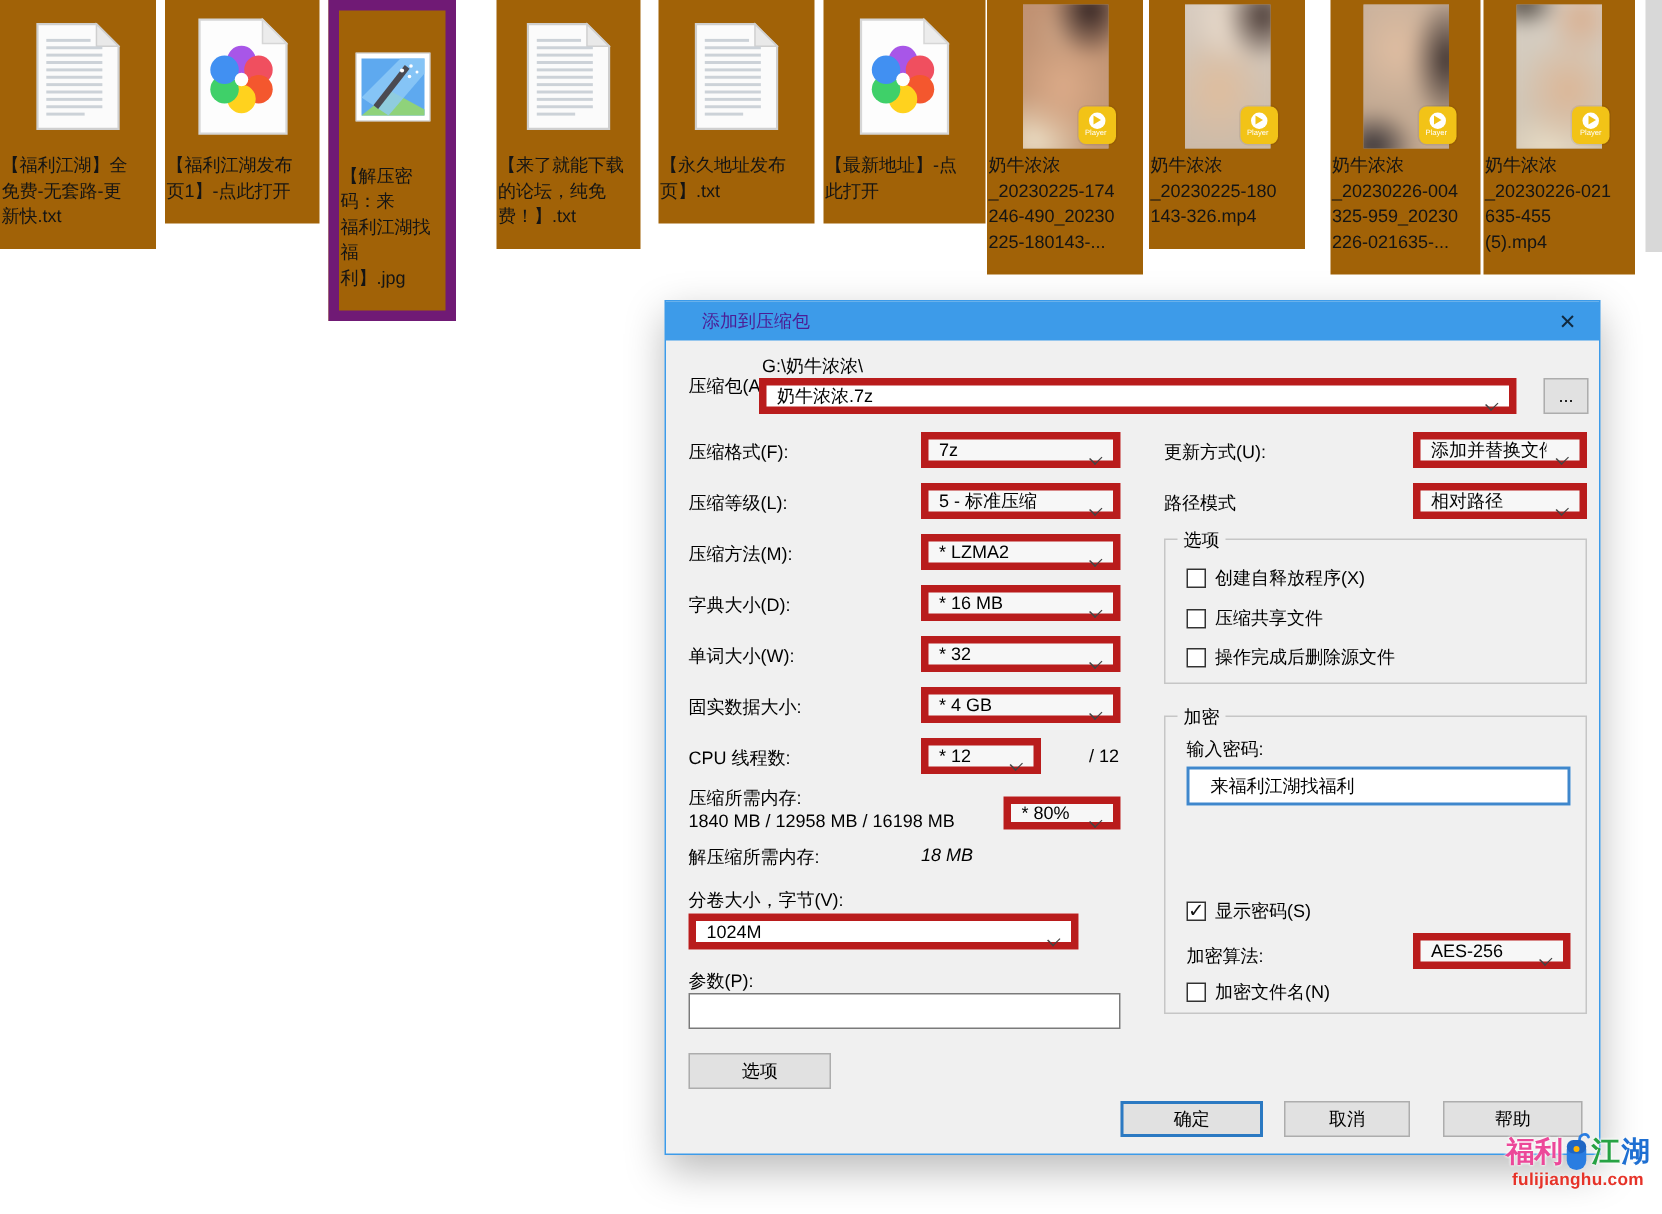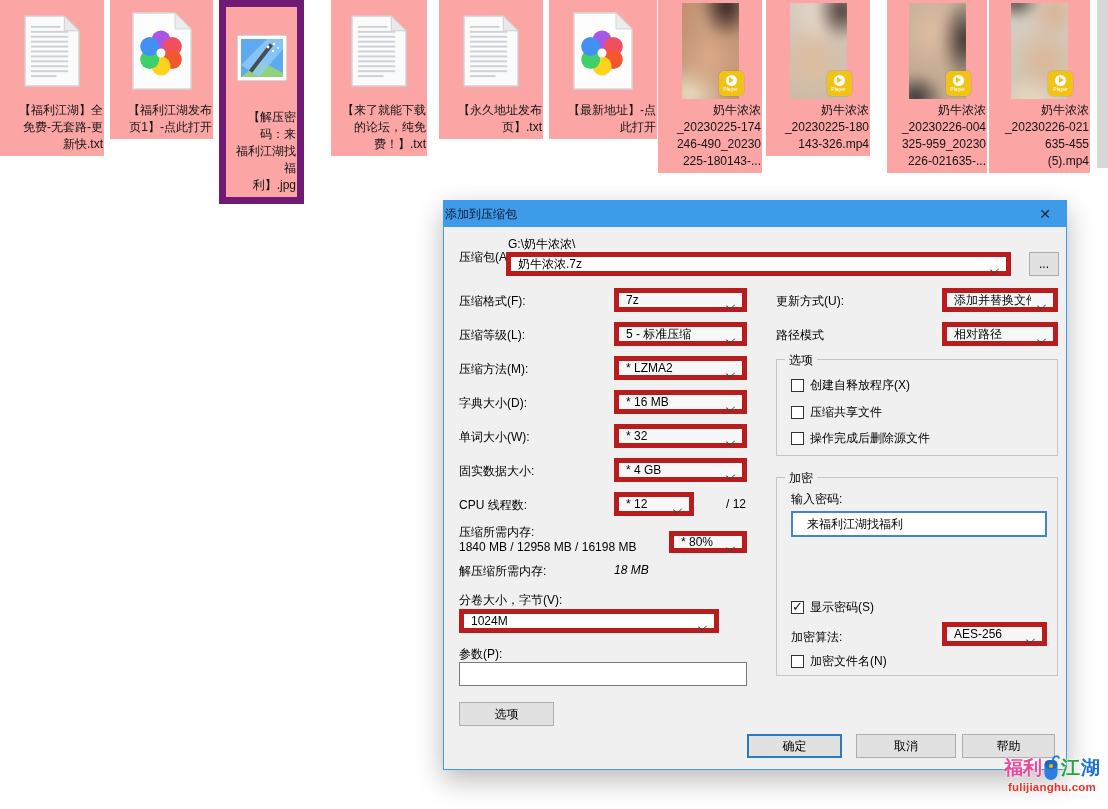--- a/index.html
+++ b/index.html
@@ -1,21 +1,21 @@
 <!DOCTYPE html>
 <html><head>
 <meta charset="utf-8">
 <style>
   * { margin:0; padding:0; box-sizing:border-box; }
   html,body { width:1108px; height:809px; background:#fff; overflow:hidden;
               font-family:"Liberation Sans","DejaVu Sans",sans-serif; }
   .stage { position:relative; width:1108px; height:809px; }
 
   
-  .tile { position:absolute; top:0; background:#fca5a5; text-align:right; padding-bottom:3px; }
+  .tile { position:absolute; top:0; background:#a16207; text-align:left; padding-bottom:13px; }
   .tile.focused { border:7px solid #701a75; }
   .ticon { height:102px; display:flex; align-items:center; justify-content:center; }
   .tcap { font-size:12px; line-height:17px; color:#141414; white-space:pre-line; padding:0 1px; }
   .sliver { position:absolute; top:0; background:#d8d8d8; height:168px; }
 
   
   .thumb { position:relative; width:57px; height:96px; overflow:visible; background:#b9a28b; }
   .thumb .blurwrap { position:absolute; inset:0; overflow:hidden; }
   .thumb .blur { position:absolute; inset:-8px; filter:blur(5px); }
   .v1 .blur { background:
@@ -48,21 +48,21 @@
   .badge .ptri { width:0; height:0; border-top:3px solid transparent; border-bottom:3px solid transparent;
            border-left:5px solid #f2c317; margin-left:1px; }
   .badge .ptxt { font-size:6px; line-height:7px; color:#fff; transform:scale(.85); }
 
   
   .dialog { position:absolute; left:443px; top:200px; width:624px; height:570px;
             background:#f0f0f0; border:1px solid #3d9be9; box-shadow:0 10px 26px rgba(0,0,0,.28);
             font-size:12px; color:#000; }
   .titlebar { position:absolute; left:0; top:0; right:0; height:26px; background:#3d9be9;
               display:flex; align-items:center; }
-  .titletxt { margin-left:1px; color:#0f172a; font-size:12px; }
+  .titletxt { margin-left:24px; color:#4c1d95; font-size:12px; }
   .closebtn { margin-left:auto; width:42px; height:26px; display:flex; align-items:center;
               justify-content:center; color:#10293f; font-size:14px; cursor:default; }
   .lab { position:absolute; white-space:nowrap; }
   .combo { position:absolute; height:24px; background:#f7f7f7; border:5px solid #b91c1c;
            display:flex; align-items:center; padding:0 22px 0 7px; }
   .combo.white { background:#fff; }
   .combo .cval { white-space:nowrap; overflow:hidden; }
   .chev { position:absolute; right:8px; top:9px; width:7px; height:7px;
           border-left:1px solid #444; border-bottom:1px solid #444;
           transform:rotate(-45deg) scale(1,.8); transform-origin:center; }
@@ -410,21 +410,21 @@
         <span class="chev"></span>
       </div>
     <div class="cbrow" style="left:347px;top:452px">
       <span class="cb"></span>
       <span>加密文件名(N)</span>
       </div>
 
     <div class="btn default" style="left:303px;top:533px;width:95px">
       <span>确定</span>
       </div>
-    <div class="btn" style="left:412px;top:533px;width:100px">
+    <div class="btn" style="left:412px;top:533px;width:84px">
       <span>取消</span>
       </div>
     <div class="btn" style="left:518px;top:533px;width:93px">
       <span>帮助</span>
       </div>
   </div>
 
   <div class="wm">
     <div class="wmrow">
       <span class="wm-red">福利</span>

